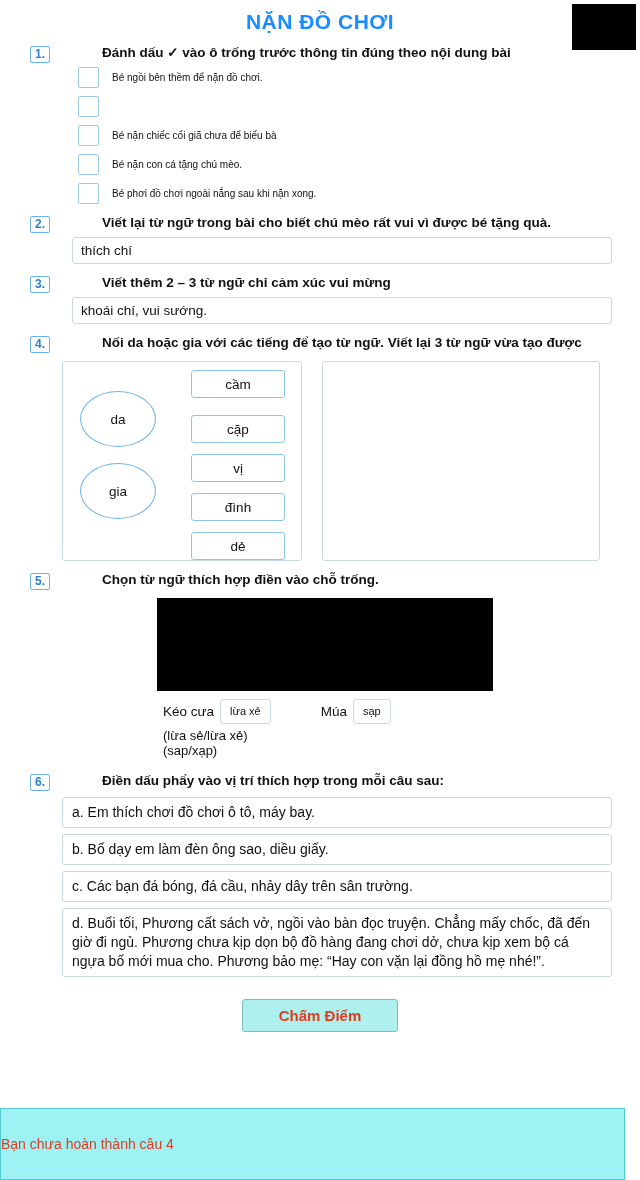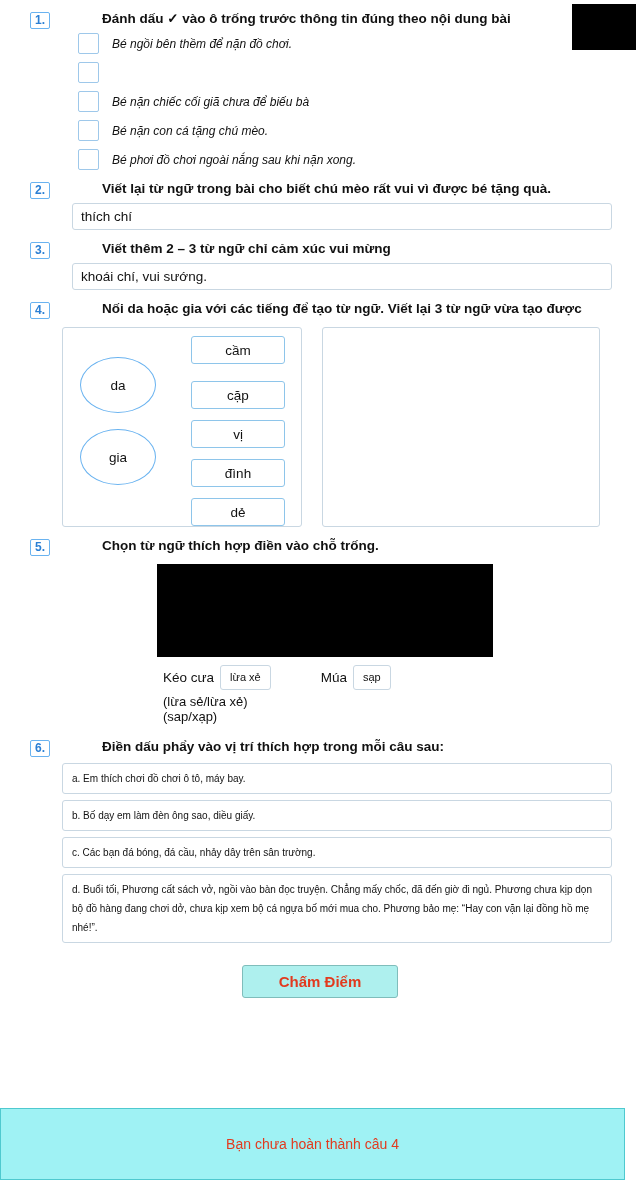--- a/index.html
+++ b/index.html
@@ -67,23 +67,22 @@
   }
   .checkbox {
     width: 21px; height: 21px;
     border: 1px solid #9ec8ea;
     background: #fff;
     border-radius: 2px;
     flex: 0 0 auto;
     margin-right: 13px;
   }
   .check-label {
-    font-size: 12px;
-    color: #111;
-    font-style: italic;
+    font-size: 10px;
+    color: #111;
   }
   .answer-box {
     margin: 4px 0 0 72px;
     width: 540px;
     min-height: 24px;
     border: 1px solid #c9d7e2;
     border-radius: 3px;
     background: #fff;
     font-size: 13.5px;
     color: #111;
@@ -174,21 +173,21 @@
     color: #111;
     flex-direction: column;
   }
   .hint1 { width: 144px; }
   .sent-box {
     margin: 6px 0 0 62px;
     width: 550px;
     border: 1px solid #c9d7e2;
     border-radius: 3px;
     background: #fff;
-    font-size: 10px;
+    font-size: 14px;
     color: #111;
     padding: 5px 9px;
     line-height: 19px;
   }
   .submit-btn {
     display: block;
     margin: 22px auto 0 auto;
     width: 156px;
     height: 33px;
     background: #aef0ee;
@@ -202,32 +201,33 @@
   }
   .status-bar {
     position: absolute;
     left: 0; bottom: 0;
     width: 625px;
     height: 72px;
     background: #9ff2f4;
     border: 1px solid #4fc9cf;
     display: flex;
     align-items: center;
-    justify-content: center;
+    justify-content: flex-start;
   }
   .status-text {
     color: #e23a1e;
     font-size: 14px;
   }
 </style>
 </head>
 <body>
 
 <div class="page">
 
+  <h1 class="title">NẶN ĐỒ CHƠI</h1>
   <div class="black-box-top"></div>
 
   <div class="qrow">
     <span class="qnum">1.</span>
     <span class="qtext">Đánh dấu ✓ vào ô trống trước thông tin đúng theo nội dung bài</span>
   </div>
   <div class="checklist">
     <div class="check-item">
       <span class="checkbox"></span>
       <span class="check-label">Bé ngồi bên thềm để nặn đồ chơi.</span>

